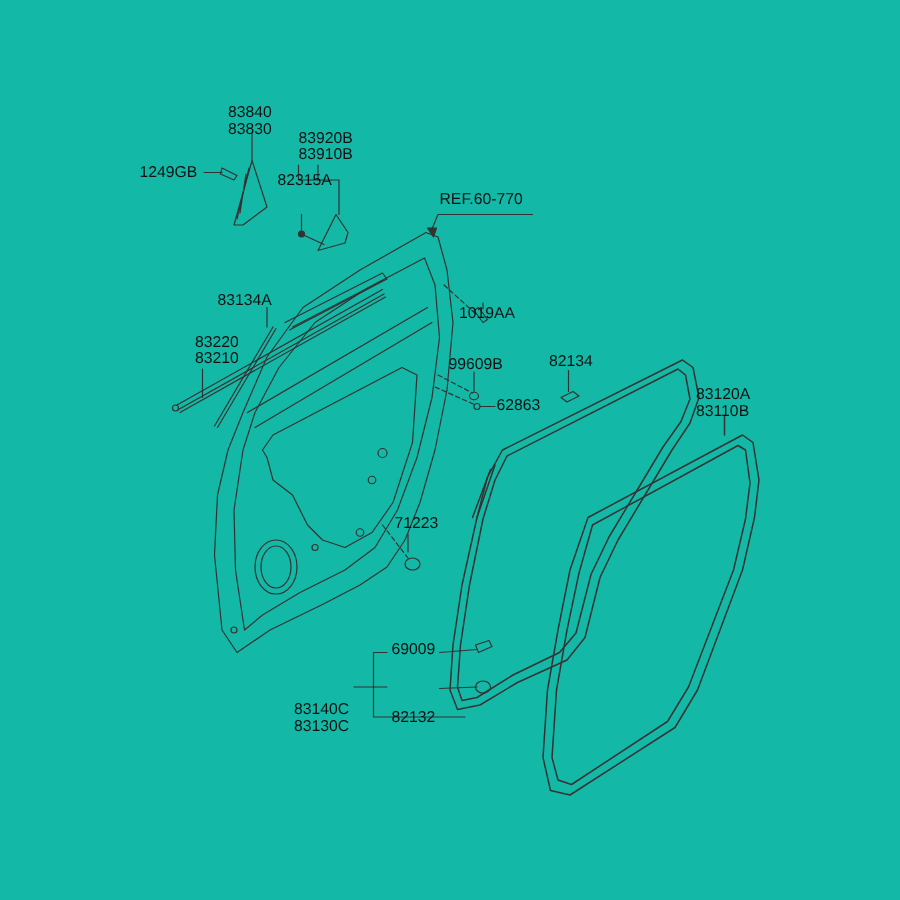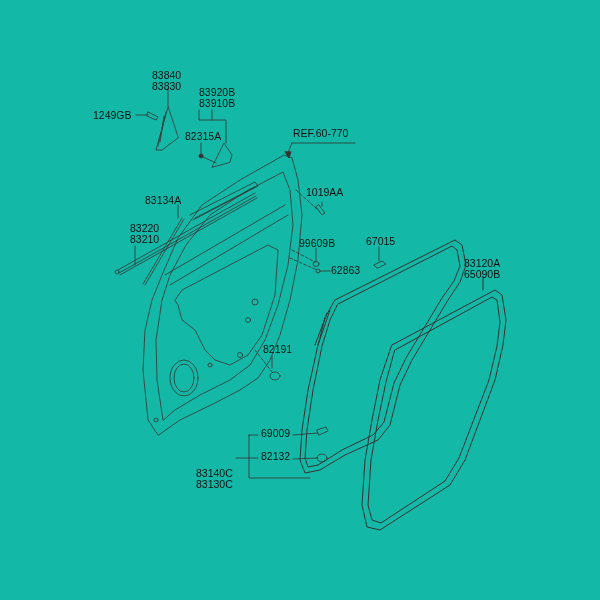--- a/index.html
+++ b/index.html
@@ -102,29 +102,29 @@
       <path d="M317,430 L326,427 L328,431 L319,435 Z"></path>
       <ellipse cx="322" cy="458" rx="5" ry="4"></ellipse>
     </g>
   </svg>
 
   <div class="lbl" style="left:152px;top:70px">83840
 83830</div>
   <div class="lbl" style="left:93px;top:110px">1249GB</div>
   <div class="lbl" style="left:199px;top:87px">83920B
 83910B</div>
-  <div class="lbl" style="left:185px;top:131px">82315A</div>
+  <div class="lbl" style="left:185px;top:115px">82315A</div>
   <div class="lbl" style="left:293px;top:128px">REF.60-770</div>
   <div class="lbl" style="left:145px;top:195px">83134A</div>
-  <div class="lbl" style="left:306px;top:187px">1019AA</div>
+  <div class="lbl" style="left:306px;top:204px">1019AA</div>
   <div class="lbl" style="left:130px;top:223px">83220
 83210</div>
   <div class="lbl" style="left:299px;top:238px">99609B</div>
-  <div class="lbl" style="left:366px;top:236px">67015</div>
+  <div class="lbl" style="left:366px;top:236px">82134</div>
   <div class="lbl" style="left:331px;top:265px">62863</div>
   <div class="lbl" style="left:464px;top:258px">83120A
-65090B</div>
-  <div class="lbl" style="left:263px;top:344px">82191</div>
+83110B</div>
+  <div class="lbl" style="left:263px;top:344px">71223</div>
   <div class="lbl" style="left:261px;top:428px">69009</div>
   <div class="lbl" style="left:196px;top:468px">83140C
 83130C</div>
-  <div class="lbl" style="left:261px;top:451px">82132</div>
+  <div class="lbl" style="left:261px;top:473px">82132</div>
 </div>
 
 </body></html>

